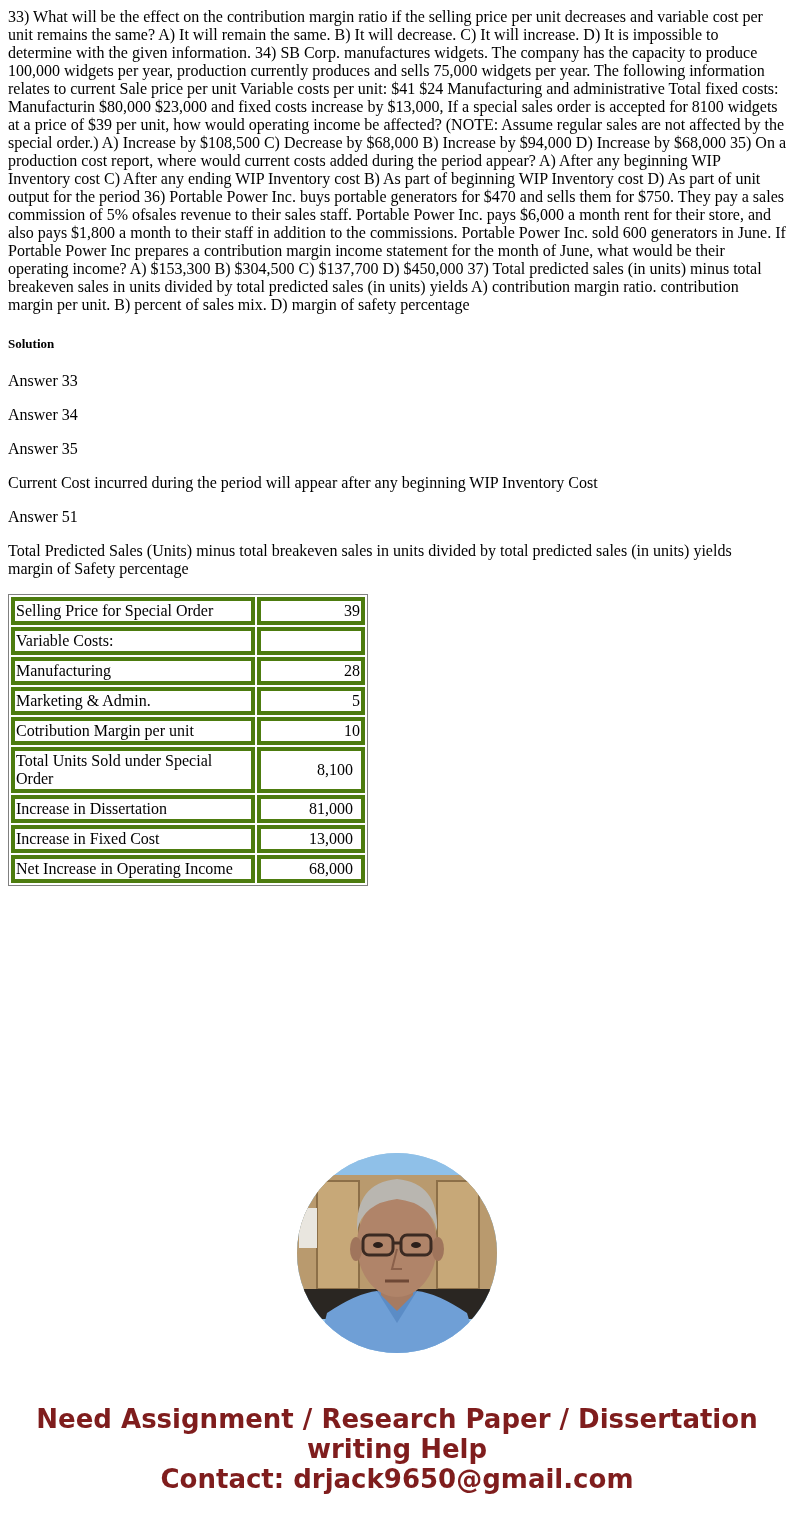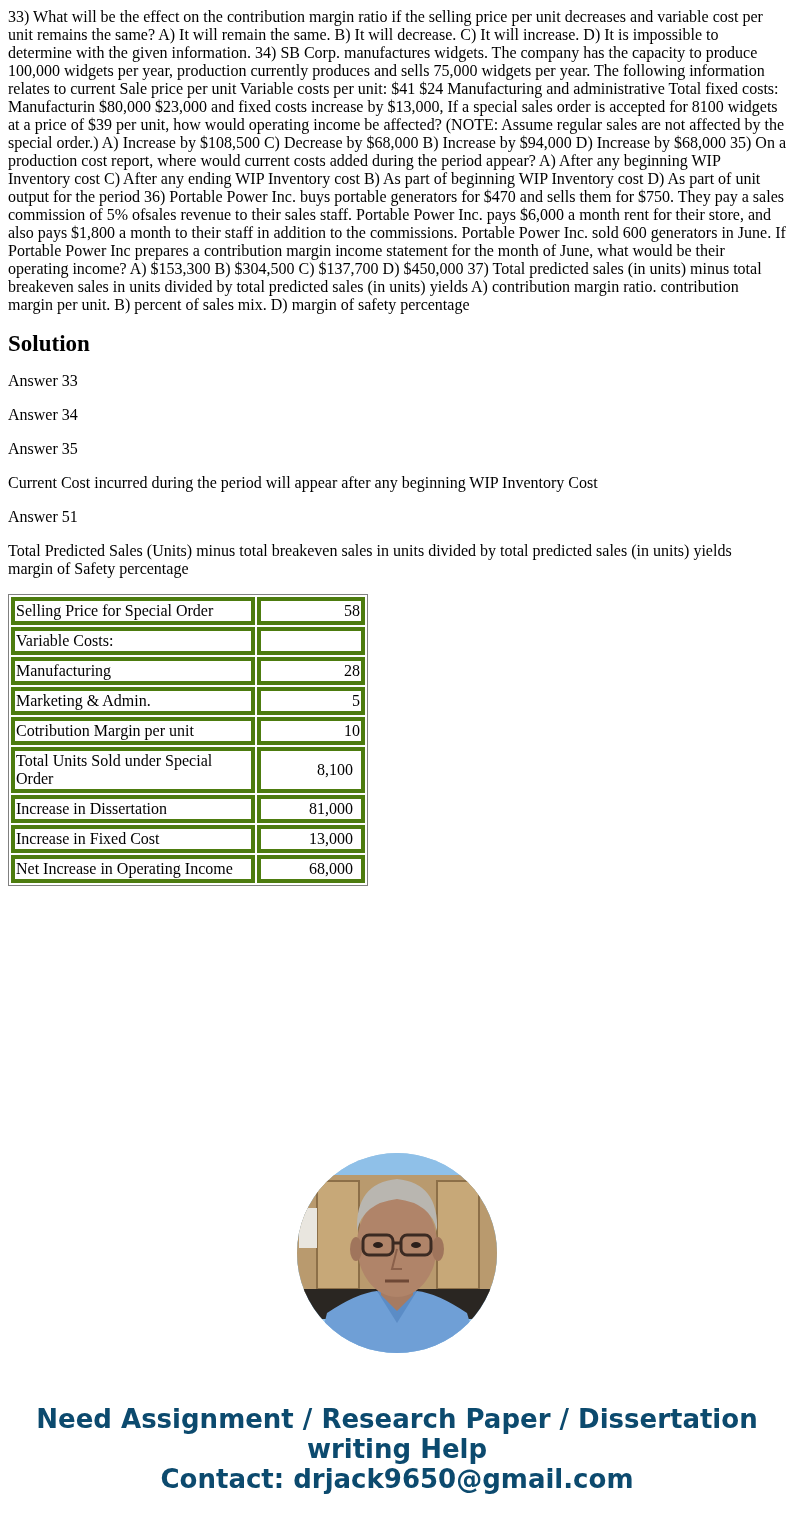--- a/index.html
+++ b/index.html
@@ -11,21 +11,21 @@
     font-family: "Liberation Serif", serif;
     font-size: 16px;
     line-height: 18px;
     color: #000;
   }
   .content { padding: 8px 8px 0 8px; }
   p { margin: 0 16px 16px 0; }
   p.question { margin: 0; }
   h3.solution-title {
     font-family: "Liberation Serif", serif;
-    font-size: 23px;
+    font-size: 13px;
     font-weight: bold;
     margin: 19px 0 17px 0;
     line-height: 22px;
   }
   table.calc {
     border: 1px solid #808080;
     border-collapse: separate;
     border-spacing: 2px;
     margin-top: 0;
   }
@@ -53,21 +53,21 @@
   .footer {
     position: absolute;
     left: 0;
     top: 1404px;
     width: 794px;
     text-align: center;
     font-family: "DejaVu Sans", sans-serif;
     font-weight: bold;
     font-size: 26px;
     line-height: 30px;
-    color: #0c4a6e;
+    color: #7f1d1d;
   }
 </style>
 </head>
 <body>
 
 <div class="content">
   <p class="question">33) What will be the effect on the contribution margin ratio if the selling price per unit decreases and variable cost per unit remains the same? A) It will remain the same. B) It will decrease. C) It will increase. D) It is impossible to determine with the given information. 34) SB Corp. manufactures widgets. The company has the capacity to produce 100,000 widgets per year, production currently produces and sells 75,000 widgets per year. The following information relates to current Sale price per unit Variable costs per unit: $41 $24 Manufacturing and administrative Total fixed costs: Manufacturin $80,000 $23,000 and fixed costs increase by $13,000, If a special sales order is accepted for 8100 widgets at a price of $39 per unit, how would operating income be affected? (NOTE: Assume regular sales are not affected by the special order.) A) Increase by $108,500 C) Decrease by $68,000 B) Increase by $94,000 D) Increase by $68,000 35) On a production cost report, where would current costs added during the period appear? A) After any beginning WIP Inventory cost C) After any ending WIP Inventory cost B) As part of beginning WIP Inventory cost D) As part of unit output for the period 36) Portable Power Inc. buys portable generators for $470 and sells them for $750. They pay a sales commission of 5% ofsales revenue to their sales staff. Portable Power Inc. pays $6,000 a month rent for their store, and also pays $1,800 a month to their staff in addition to the commissions. Portable Power Inc. sold 600 generators in June. If Portable Power Inc prepares a contribution margin income statement for the month of June, what would be their operating income? A) $153,300 B) $304,500 C) $137,700 D) $450,000 37) Total predicted sales (in units) minus total breakeven sales in units divided by total predicted sales (in units) yields A) contribution margin ratio. contribution margin per unit. B) percent of sales mix. D) margin of safety percentage</p>
 
   <h3 class="solution-title">Solution</h3>
 
@@ -79,21 +79,21 @@
   <p>Current Cost incurred during the period will appear after any beginning WIP Inventory Cost</p>
 
 
   <p>Answer 51</p>
   <p>Total Predicted Sales (Units) minus total breakeven sales in units divided by total predicted sales (in units) yields margin of Safety percentage</p>
 
   <table class="calc">
     <tbody>
       <tr>
         <td class="lbl">Selling Price for Special Order</td>
-        <td class="val">58</td>
+        <td class="val">39</td>
       </tr>
       <tr>
         <td class="lbl">Variable Costs:</td>
         <td class="val">&nbsp;</td>
       </tr>
       <tr>
         <td class="lbl">Manufacturing</td>
         <td class="val">28</td>
       </tr>
       <tr>

